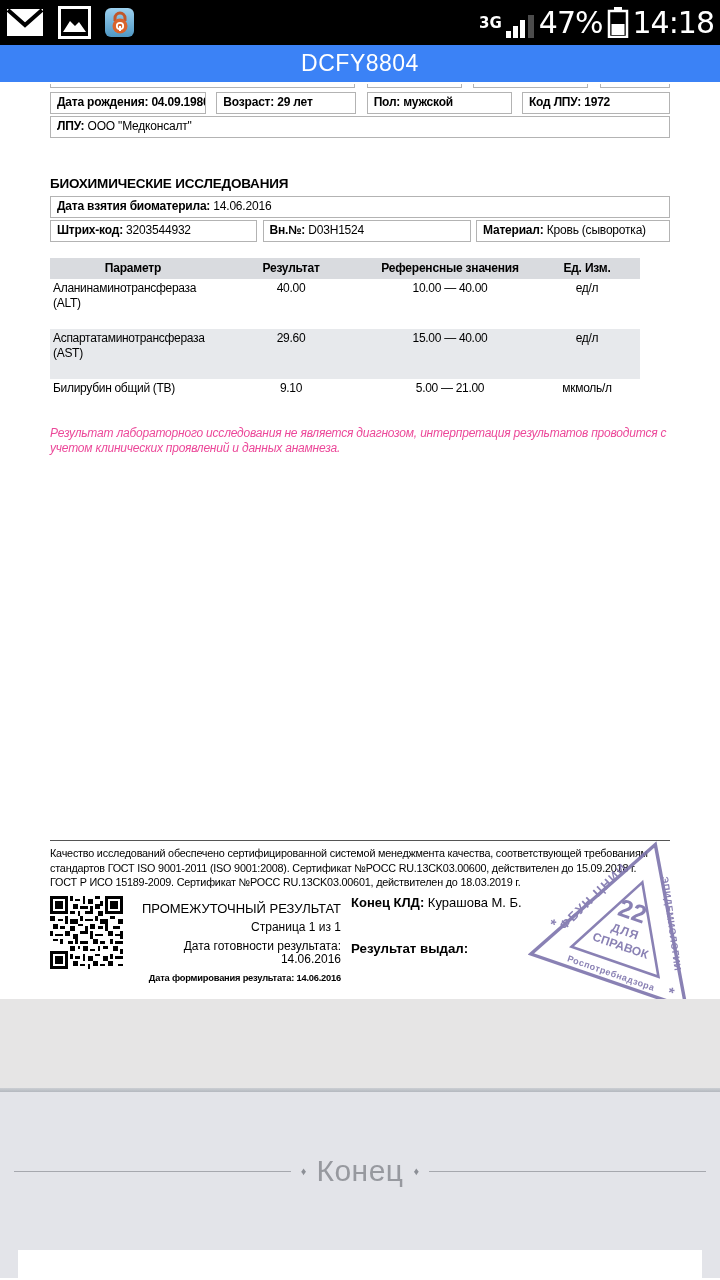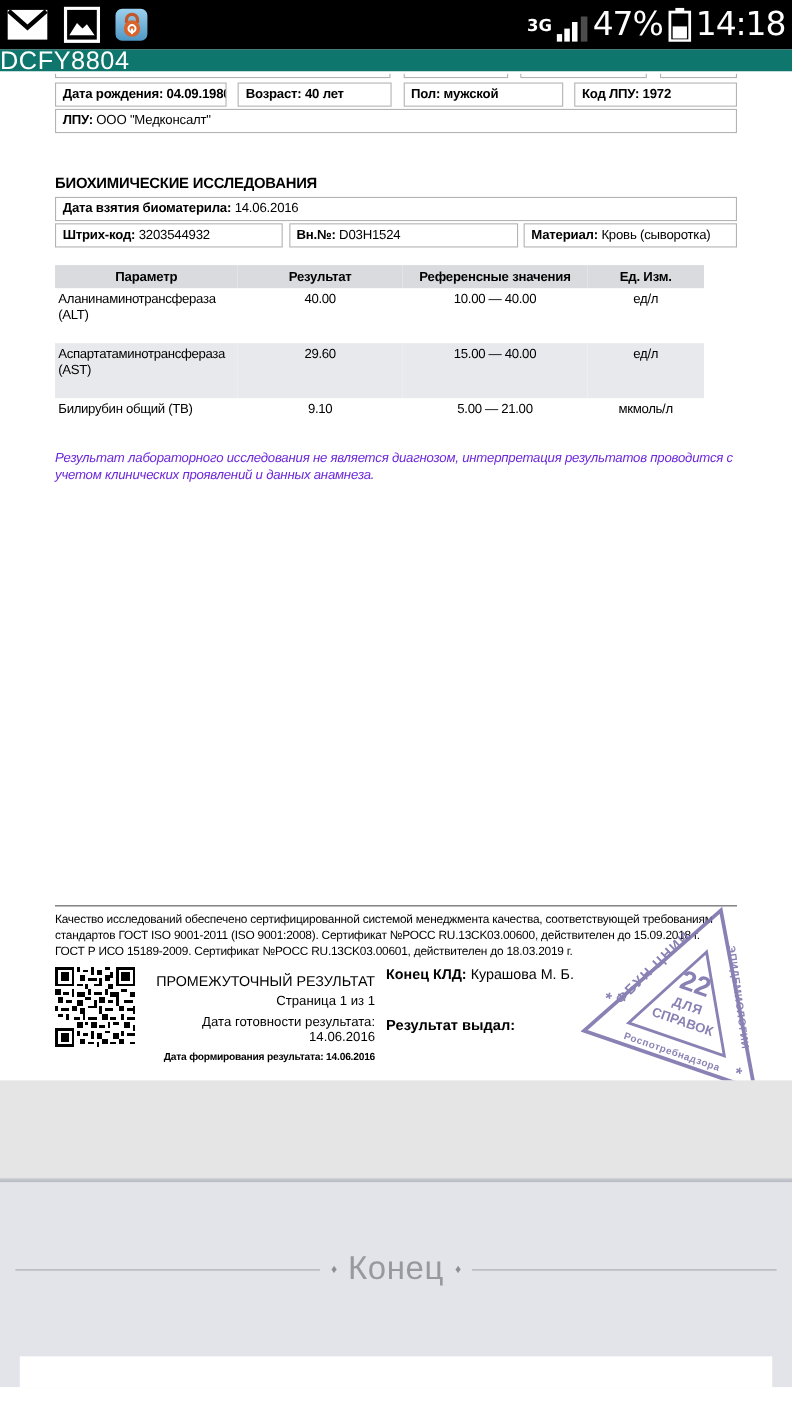--- a/index.html
+++ b/index.html
@@ -10,21 +10,21 @@
   .status-bar{height:45px;background:#000;display:flex;align-items:center;padding:0 6px;
     font-family:"DejaVu Sans",sans-serif;color:#fff;}
   .sb-left{display:flex;align-items:center;gap:14px;flex:1;}
   .sb-right{display:flex;align-items:flex-end;gap:4px;text-align:center;}
   .sb-3g{font-size:15px;font-weight:bold;line-height:1;align-self:flex-start;margin-top:9px;}
   .sb-pct,.sb-time{font-size:30px;line-height:1;letter-spacing:-1px;}
   .applock{width:29px;height:29px;border-radius:6px;background:linear-gradient(#9dd1ef,#4e97c4);
     display:flex;align-items:center;justify-content:center;}
 
   
-  .app-header{height:20px;background:#0f766e;display:flex;align-items:center;justify-content:flex-start;}
+  .app-header{height:37px;background:#3b82f6;display:flex;align-items:center;justify-content:center;}
   .app-header span{color:#fff;font-size:23px;letter-spacing:.5px;font-family:"Liberation Sans",sans-serif;}
 
   
   .document{position:relative;height:917px;background:#fff;overflow:hidden;}
   .doc-inner{margin:0 50px;position:relative;}
   .fbox{border:1px solid #b3b3b3;padding:2px 6px 3px 6px;font-size:12px;letter-spacing:-0.2px;
     line-height:15px;color:#000;background:#fff;box-sizing:border-box;white-space:nowrap;overflow:hidden;}
   .fbox b{font-weight:700;}
   .row{display:flex;justify-content:space-between;}
   .cutoff{height:6px;overflow:hidden;margin-top:2px;}
@@ -37,21 +37,21 @@
   .mt2{margin-top:2px;} 
   .section-title{margin-top:38px;font-size:13.5px;font-weight:700;letter-spacing:-0.2px;}
   
   .rtable{margin-top:16px;display:grid;grid-template-columns:166px 150px 168px 106px;}
   .rtable .hcell{background:#d9dbdf;font-weight:700;font-size:12px;text-align:center;
     padding:3px 0 4px 0;letter-spacing:-0.2px;}
   .rtable .cell{font-size:12px;letter-spacing:-0.3px;text-align:center;padding:2px 0 18px 0;line-height:15px;}
   .rtable .cell.first{text-align:left;padding-left:3px;}
   .rtable .alt{background:#e7e9ec;}
   .disclaimer{margin-top:12px;width:630px;font-size:12px;font-style:italic;line-height:15px;
-    letter-spacing:-0.2px;color:#6d28d9;}
+    letter-spacing:-0.2px;color:#ec4899;}
   
   .doc-footer{position:absolute;left:50px;right:50px;top:758px;}
   .doc-hr{border-top:1.5px solid #555;width:100%;}
   .quality{margin-top:5px;font-size:10.8px;line-height:14.5px;letter-spacing:-0.2px;max-width:612px;}
   .fblock{margin-top:6px;display:flex;align-items:flex-start;}
   .fmid{width:214px;margin-left:4px;text-align:right;font-size:12px;line-height:13px;}
   .fmid .l1{font-size:13px;}
   .fmid div{margin-top:6px;}
   .fmid .small{font-size:9.3px;font-weight:700;letter-spacing:-0.2px;}
   .fright{margin-left:10px;font-size:13px;line-height:14px;white-space:nowrap;}
@@ -123,21 +123,21 @@
         <div class="row">
           <div class="fbox c1"></div>
           <div class="fbox c2"></div>
           <div class="fbox c3"></div>
           <div class="fbox c4"></div>
         </div>
       </div>
 
       <div class="row mt2">
         <div class="fbox w1"><b><span>Дата рождения:</span> <span>04.09.1980</span></b></div>
-        <div class="fbox w2"><b><span>Возраст:</span> <span>40 лет</span></b></div>
+        <div class="fbox w2"><b><span>Возраст:</span> <span>29 лет</span></b></div>
         <div class="fbox w3"><b><span>Пол:</span> <span>мужской</span></b></div>
         <div class="fbox w4"><b><span>Код ЛПУ:</span> <span>1972</span></b></div>
       </div>
 
       <div class="row mt2">
         <div class="fbox full"><b>ЛПУ:</b> <span>ООО "Медконсалт"</span></div>
       </div>
 
       <div class="section-title">БИОХИМИЧЕСКИЕ ИССЛЕДОВАНИЯ</div>
 

